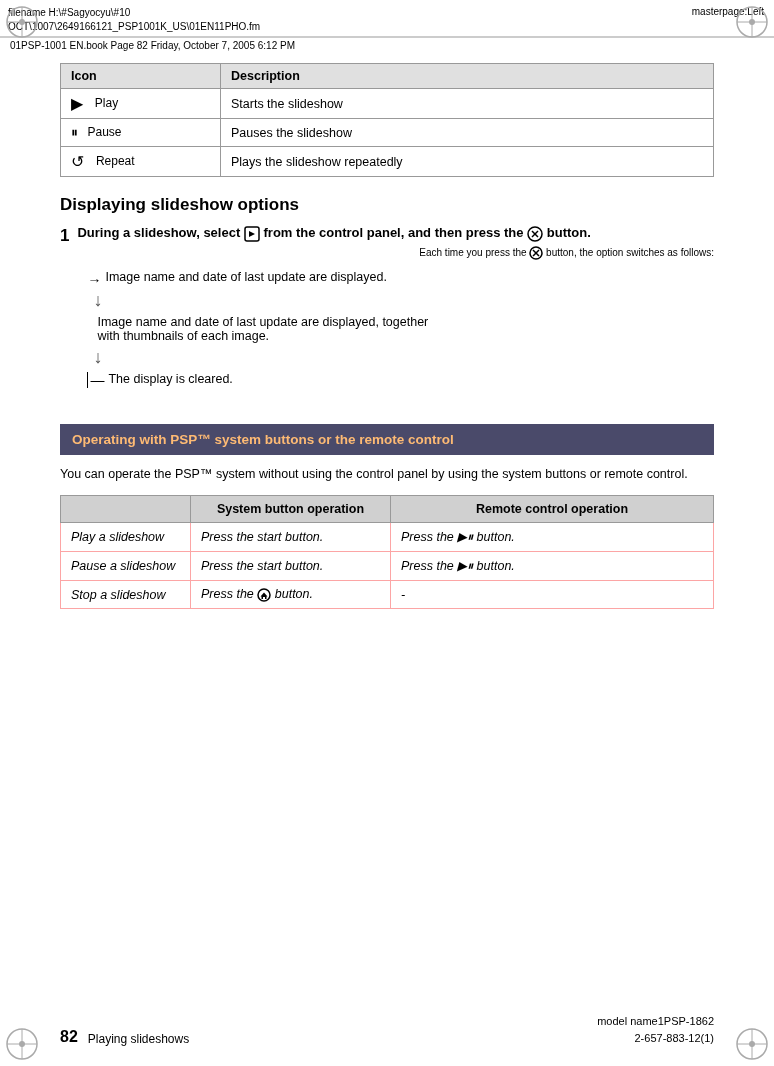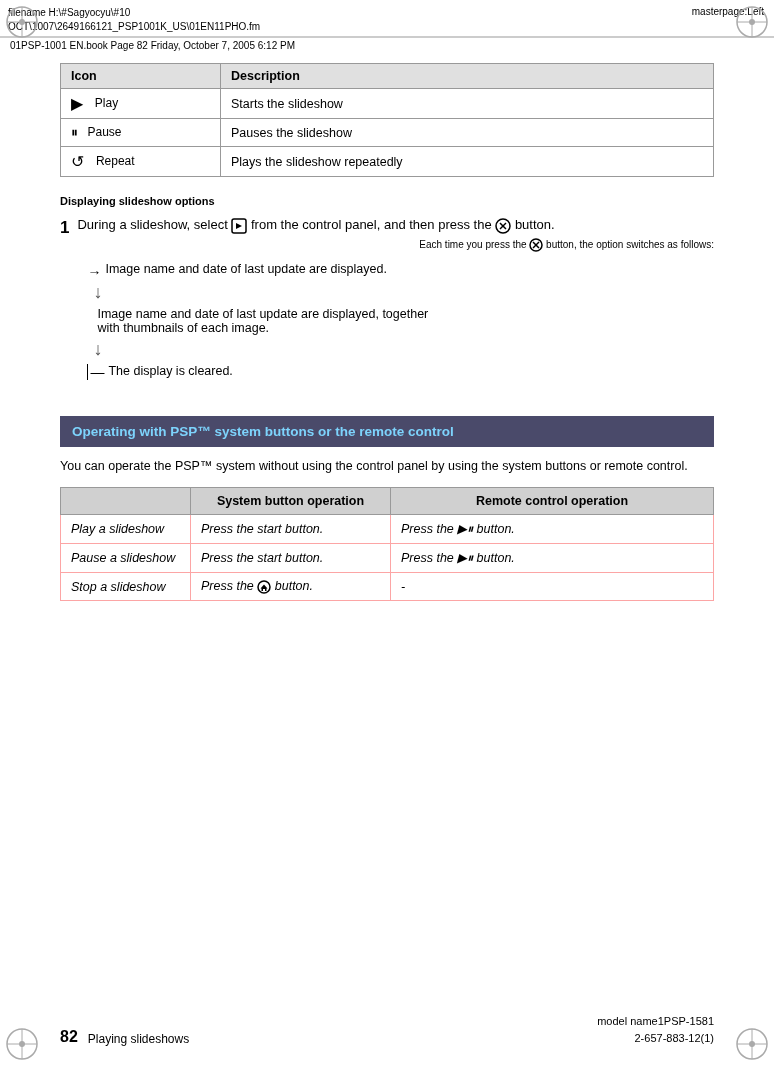--- a/index.html
+++ b/index.html
@@ -79,60 +79,60 @@
       font-size: 16px;
       margin-right: 8px;
       vertical-align: middle;
     }
     .icon-label {
       font-size: 12px;
     }
 
     
     .section-heading {
-      font-size: 11px;
+      font-size: 17px;
       font-weight: bold;
       margin-bottom: 10px;
     }
 
     
     .num-item {
       display: flex;
       margin-bottom: 8px;
     }
     .num-label {
       font-size: 17px;
       font-weight: bold;
       margin-right: 8px;
       flex-shrink: 0;
       padding-top: 1px;
     }
     .num-content {
       flex: 1;
     }
     .bold-text {
-      font-weight: normal;
+      font-weight: bold;
     }
     .sub-text {
       font-size: 10px;
       margin-top: 4px;
       text-align: right;
     }
 
     
     .flow-diagram {
       margin: 10px 0 16px 10px;
       font-size: 12.5px;
       position: relative;
     }
 
     
     .operating-banner {
       background: #4a4a6a;
-      color: #7dd3fc;
+      color: #fdba74;
       font-weight: bold;
       font-size: 13.5px;
       padding: 8px 12px;
       margin-bottom: 10px;
     }
 
     .intro-text {
       font-size: 12.5px;
       margin-bottom: 12px;
       line-height: 1.5;
@@ -354,16 +354,16 @@
   </div>
 
 </div>
 
 <div class="footer">
   <div class="page-num-area">
     <div class="page-number">82</div>
     <div class="page-label">Playing slideshows</div>
   </div>
   <div class="model-info">
-    <div>model name1PSP-1581</div>
+    <div>model name1PSP-1862</div>
     <div>2-657-883-12(1)</div>
   </div>
 </div>
 
 </body></html>

